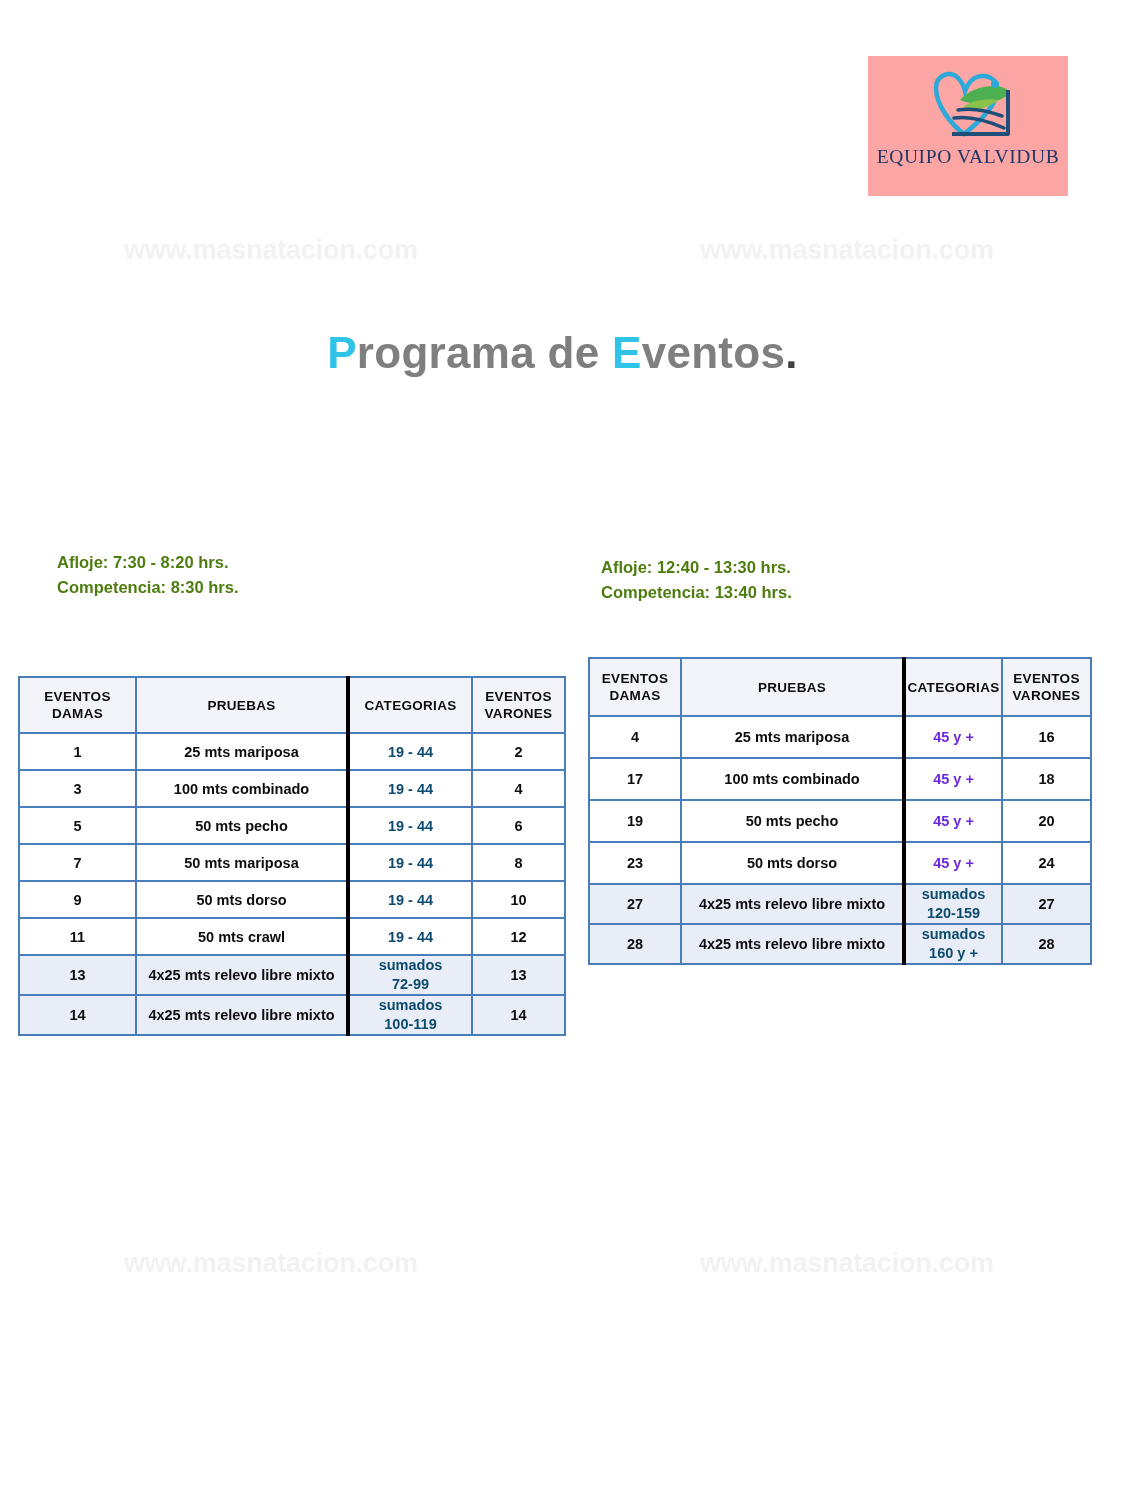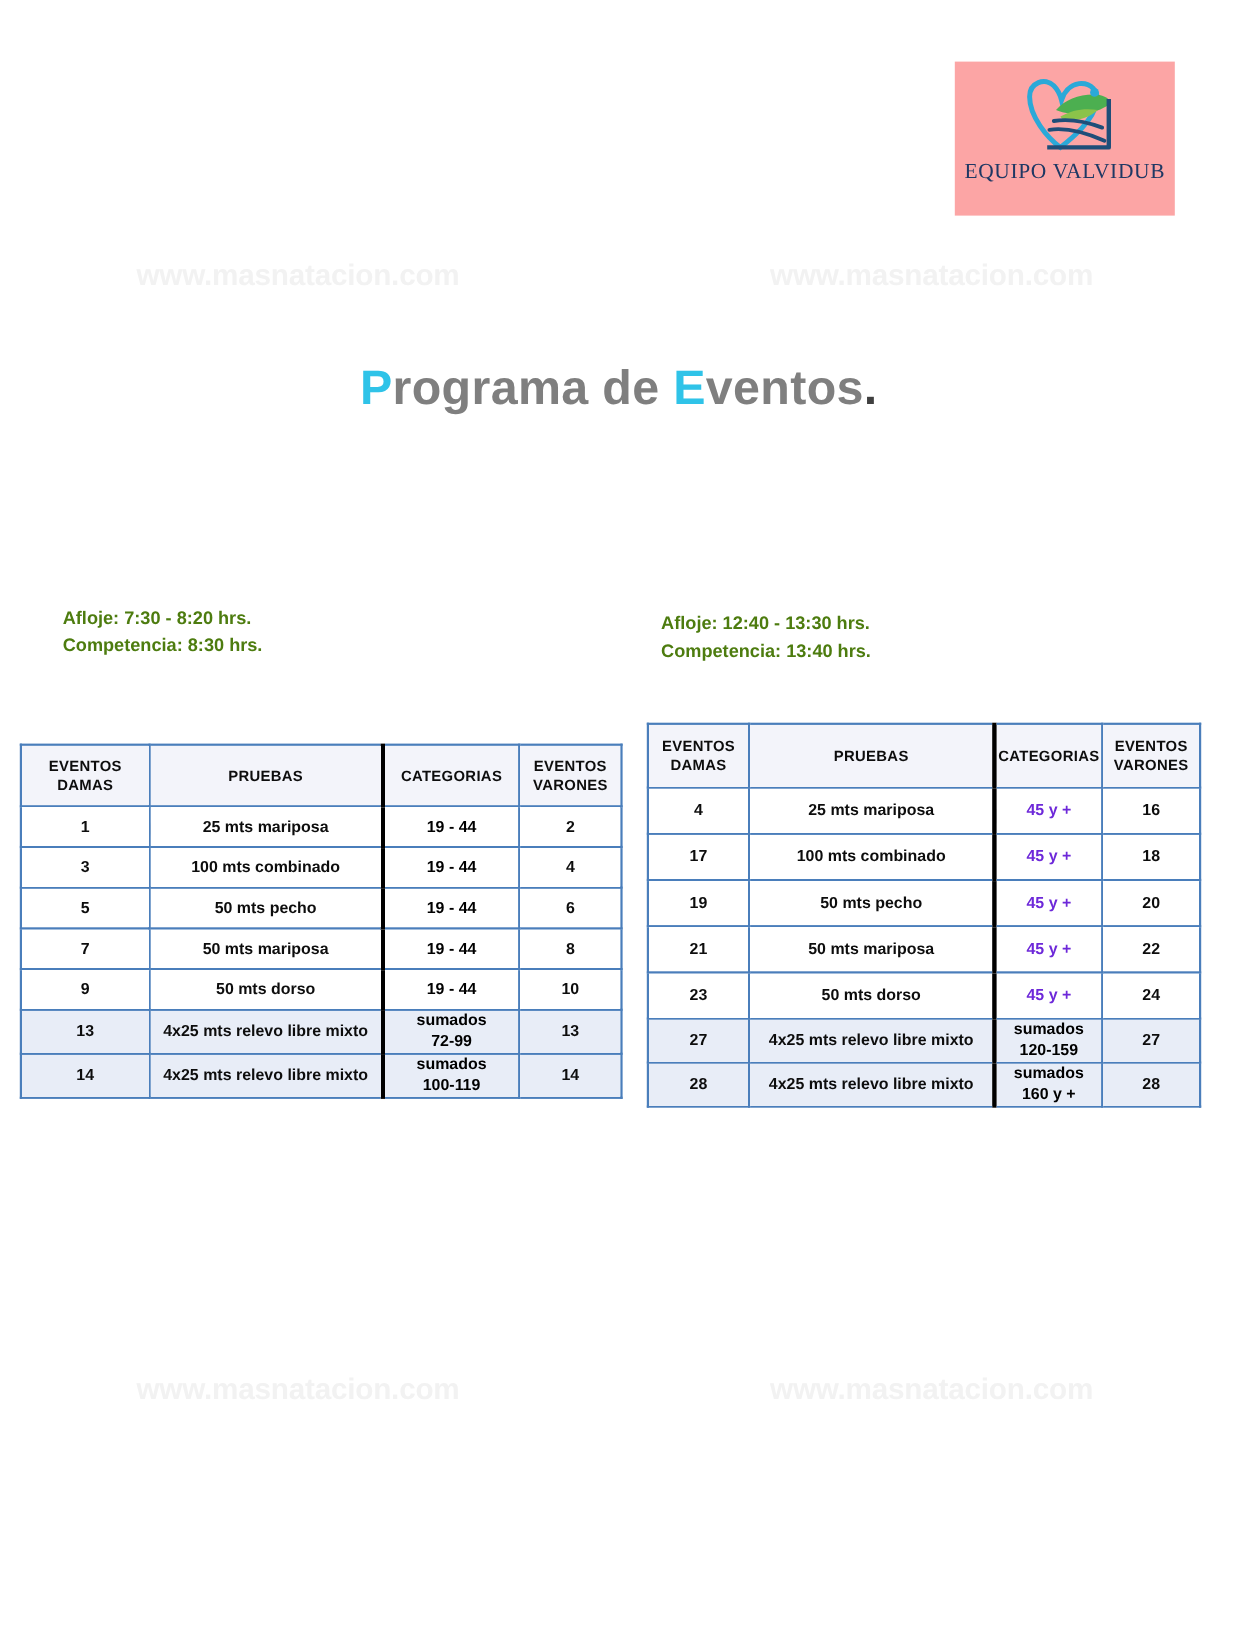--- a/index.html
+++ b/index.html
@@ -108,21 +108,21 @@
     z-index: 1;
   }
   .evt-table thead th {
     background: #f3f4fa;
     font-size: 13.5px;
     line-height: 17px;
     letter-spacing: 0.3px;
   }
   .evt-table tbody td { font-size: 14.5px; }
   .evt-table td.prueba { font-size: 14.5px; }
-  .evt-table td.cat { color: #000000; }
+  .evt-table td.cat { color: #0c4a6e; }
   .evt-table td.cat-black { color: #6d28d9; }
   .evt-table tr.shaded td,
   .evt-table tr.shaded th { background: #e8edf7; }
   .evt-table .cat-col { border-left: 4px solid #000000; }
   .evt-table .sub { display: block; line-height: 19px; }
 
   
   #table-left { left: 18px; top: 676px; width: 546px; }
   #table-left thead th { height: 56px; }
   #table-left tbody tr { height: 37px; }
@@ -210,20 +210,26 @@
         <td class="prueba">50 mts mariposa</td>
         <td class="cat-col cat">19 - 44</td>
         <td>8</td>
       </tr>
       <tr>
         <td>9</td>
         <td class="prueba">50 mts dorso</td>
         <td class="cat-col cat">19 - 44</td>
         <td>10</td>
       </tr>
+      <tr>
+        <td>11</td>
+        <td class="prueba">50 mts  crawl</td>
+        <td class="cat-col cat">19 - 44</td>
+        <td>12</td>
+      </tr>
       <tr class="shaded relay">
         <td>13</td>
         <td class="prueba">4x25 mts relevo libre mixto</td>
         <td class="cat-col cat">
           <span class="sub">sumados</span>
           <span class="sub">72-99</span>
         </td>
         <td>13</td>
       </tr>
       <tr class="shaded relay">
@@ -266,26 +272,20 @@
         <td class="cat-col cat-black">45 y +</td>
         <td>18</td>
       </tr>
       <tr>
         <td>19</td>
         <td class="prueba">50 mts pecho</td>
         <td class="cat-col cat-black">45 y +</td>
         <td>20</td>
       </tr>
       <tr>
-        <td>21</td>
-        <td class="prueba">50 mts mariposa</td>
-        <td class="cat-col cat-black">45 y +</td>
-        <td>22</td>
-      </tr>
-      <tr>
         <td>23</td>
         <td class="prueba">50 mts dorso</td>
         <td class="cat-col cat-black">45 y +</td>
         <td>24</td>
       </tr>
       <tr class="shaded relay">
         <td>27</td>
         <td class="prueba">4x25 mts relevo libre mixto</td>
         <td class="cat-col cat">
           <span class="sub">sumados</span>

